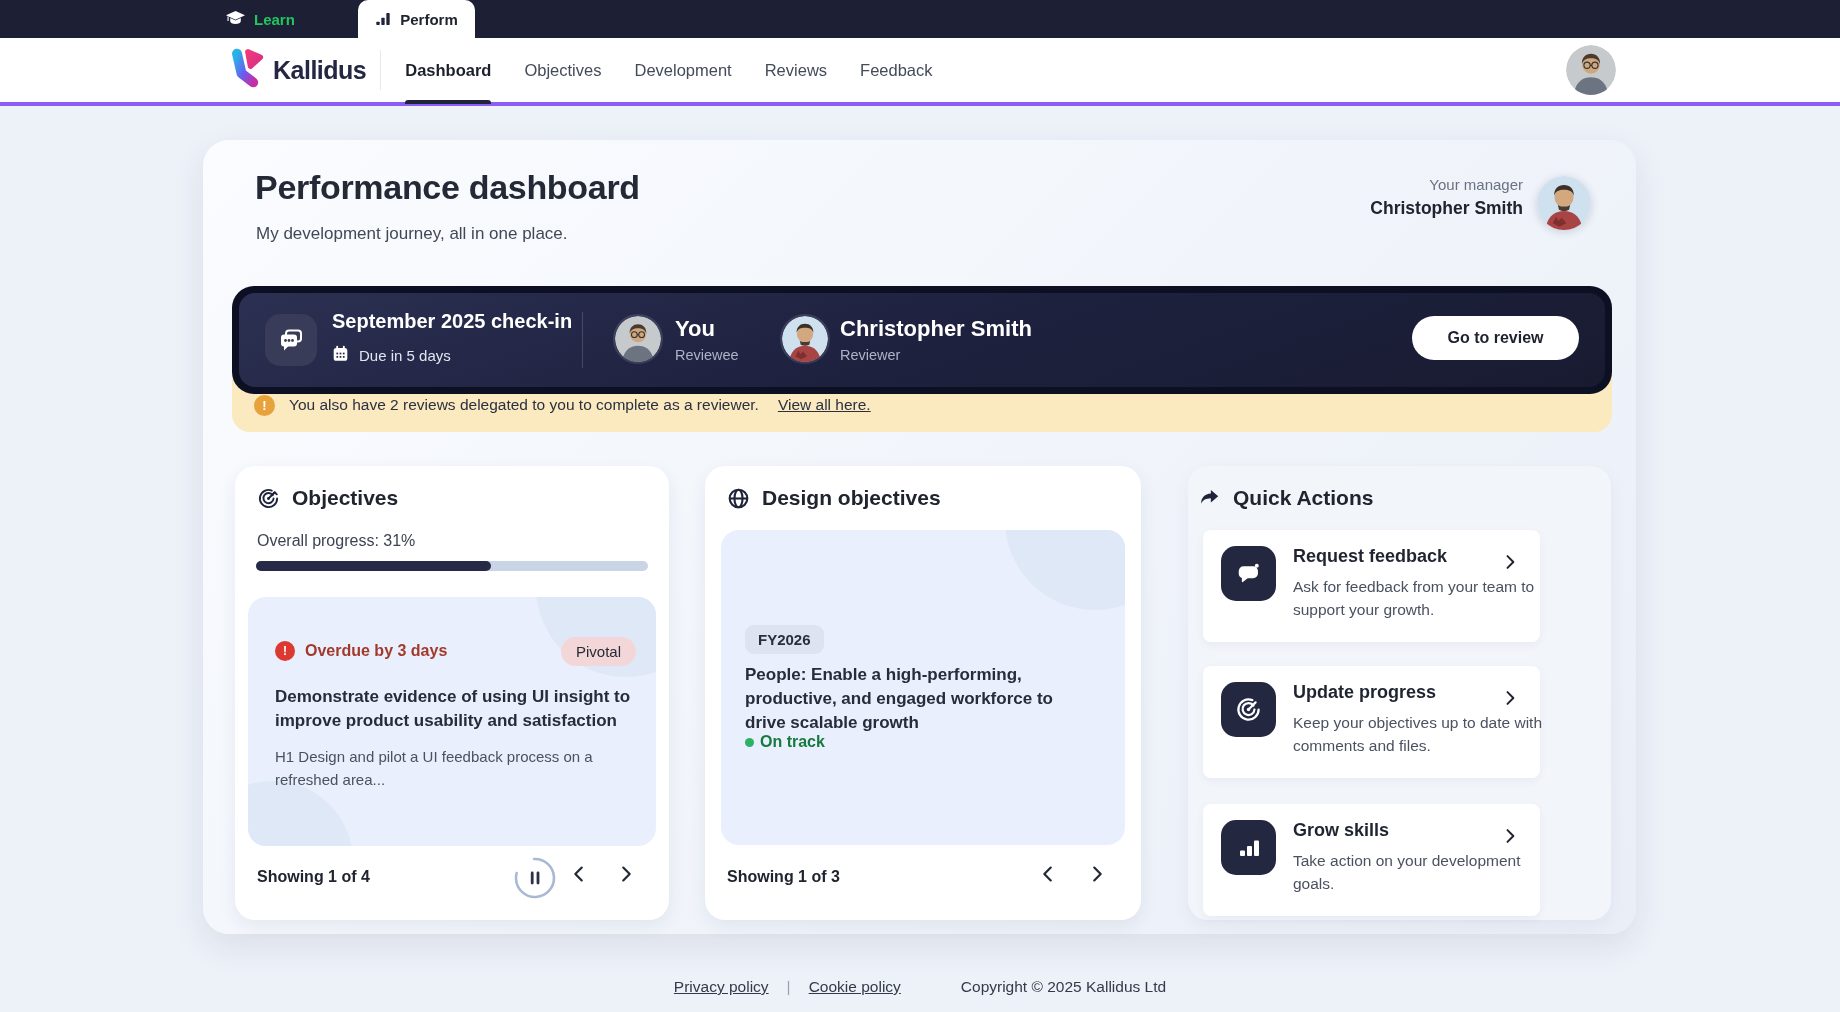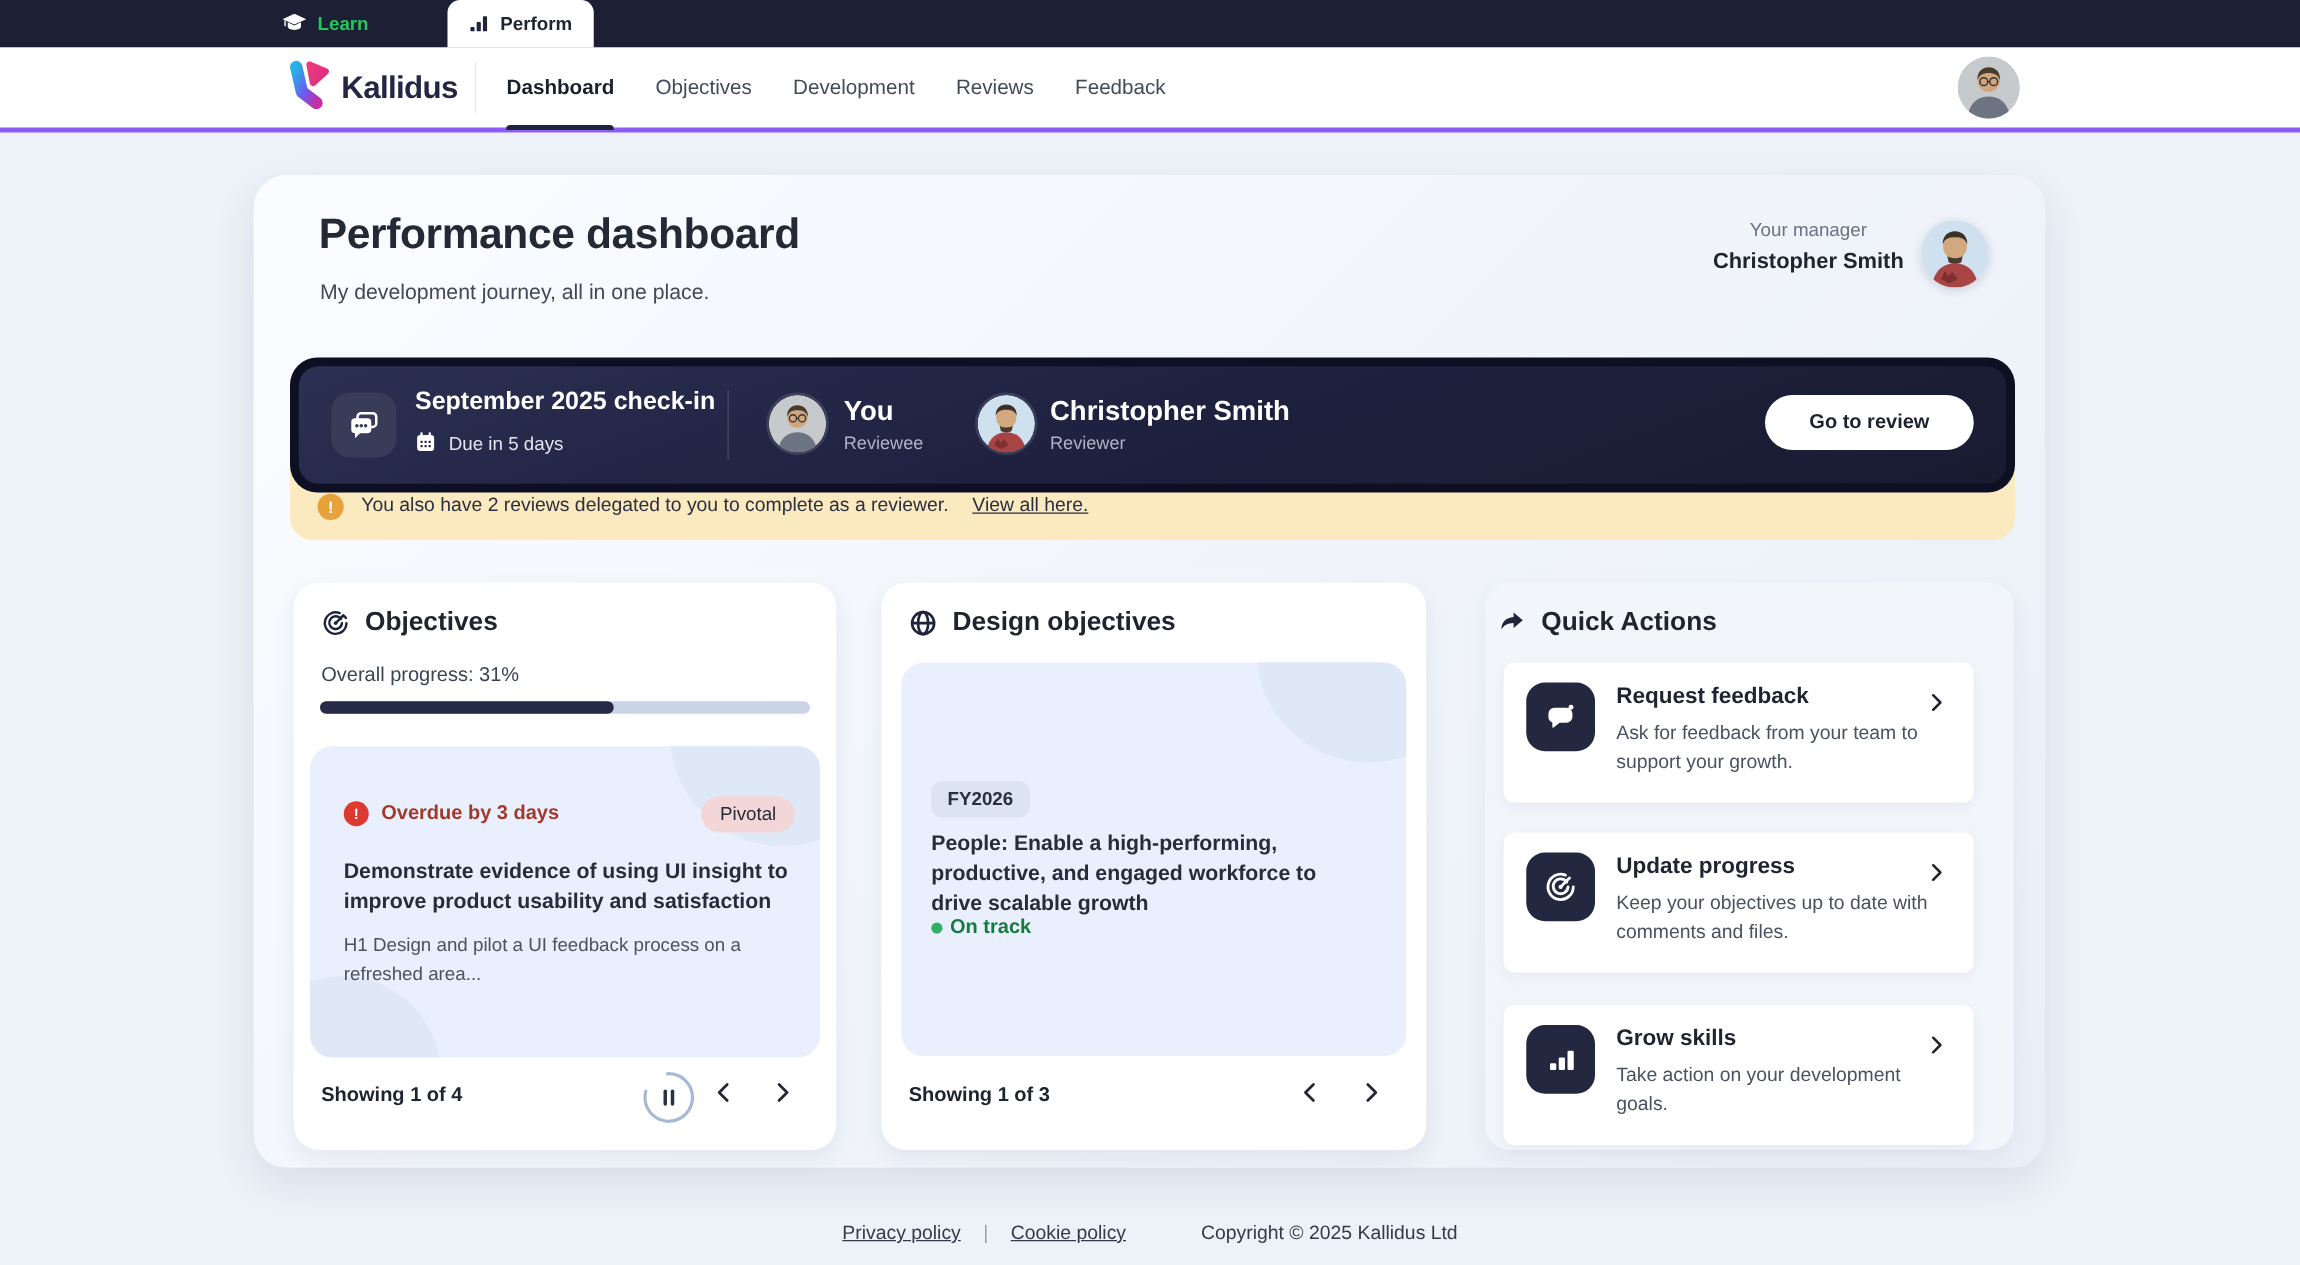--- a/index.html
+++ b/index.html
@@ -33,21 +33,21 @@
   .header-avatar { margin-left:auto; margin-right:224px; width:50px; height:50px; border-radius:50%;
                    overflow:hidden; }
   .avatar svg, .header-avatar svg { display:block; width:100%; height:100%; }
 
   
   .container { position:absolute; left:203px; top:140px; width:1433px; height:794px; border-radius:26px;
                background:linear-gradient(135deg,#fafcff 0%,#eef2f9 70%,#eaeef7 100%);
                box-shadow:0 12px 34px rgba(30,40,80,.09); }
   .hero-title { position:absolute; left:52px; top:28px; font-size:34px; font-weight:700; color:#242936; letter-spacing:-0.3px; }
   .hero-sub { position:absolute; left:53px; top:84px; font-size:17px; color:#414856; }
-  .manager-txt { position:absolute; right:113px; top:36px; text-align:center; }
+  .manager-txt { position:absolute; right:113px; top:36px; text-align:right; }
   .manager-label { font-size:15px; color:#6a7181; }
   .manager-name { font-size:17.5px; font-weight:700; color:#20242f; margin-top:5px; }
   .manager-avatar { position:absolute; right:45px; top:36px; width:54px; height:54px; border-radius:50%;
                     overflow:hidden; box-shadow:0 2px 8px rgba(30,40,80,.18); }
 
   
   .checkin { position:absolute; left:29px; top:146px; width:1380px; height:108px; border-radius:22px;
              background:#0d0f22; padding:7px; z-index:2; }
   .checkin-inner { position:relative; width:100%; height:94px; border-radius:16px;
                    background:linear-gradient(160deg,#2c3052 0%,#1f2240 45%,#181b30 100%); }
@@ -117,21 +117,21 @@
   .fy-badge { position:absolute; top:95px; left:24px; padding:6px 13px; border-radius:9px;
               background:#dde4f1; font-size:15px; font-weight:700; color:#2a2f3c; }
   .global-title { position:absolute; top:133px; left:24px; right:28px; font-size:17px; font-weight:700;
                   line-height:24px; color:#272c3a; }
   .status-row { position:absolute; top:203px; left:24px; display:flex; align-items:center; gap:6px; }
   .status-dot { width:9px; height:9px; border-radius:50%; background:#2eb162; }
   .status-text { font-size:16px; font-weight:700; color:#157a3e; }
 
   
   .qa-head { left:9px; gap:11px; }
-  .quick-item { position:absolute; left:15px; width:376px; height:112px; border-radius:8px; background:#fff;
+  .quick-item { position:absolute; left:15px; width:337px; height:112px; border-radius:8px; background:#fff;
                 box-shadow:0 3px 10px rgba(30,40,80,.05); }
   .qi1 { top:64px; } .qi2 { top:200px; } .qi3 { top:338px; }
   .qa-iconbox { position:absolute; left:18px; top:16px; width:55px; height:55px; border-radius:15px;
                 background:#232740; display:flex; align-items:center; justify-content:center; }
   .qa-title { position:absolute; left:90px; top:16px; font-size:18px; font-weight:700; color:#1f2430; }
   .qa-desc { position:absolute; left:90px; top:46px; width:266px; font-size:15.5px; line-height:22.5px; color:#4a5160; }
   .qa-chev { position:absolute; right:20px; top:22px; width:20px; height:20px; color:#20242f; }
 
   
   .footer { position:absolute; top:978px; left:0; width:1840px; display:flex; justify-content:center;

